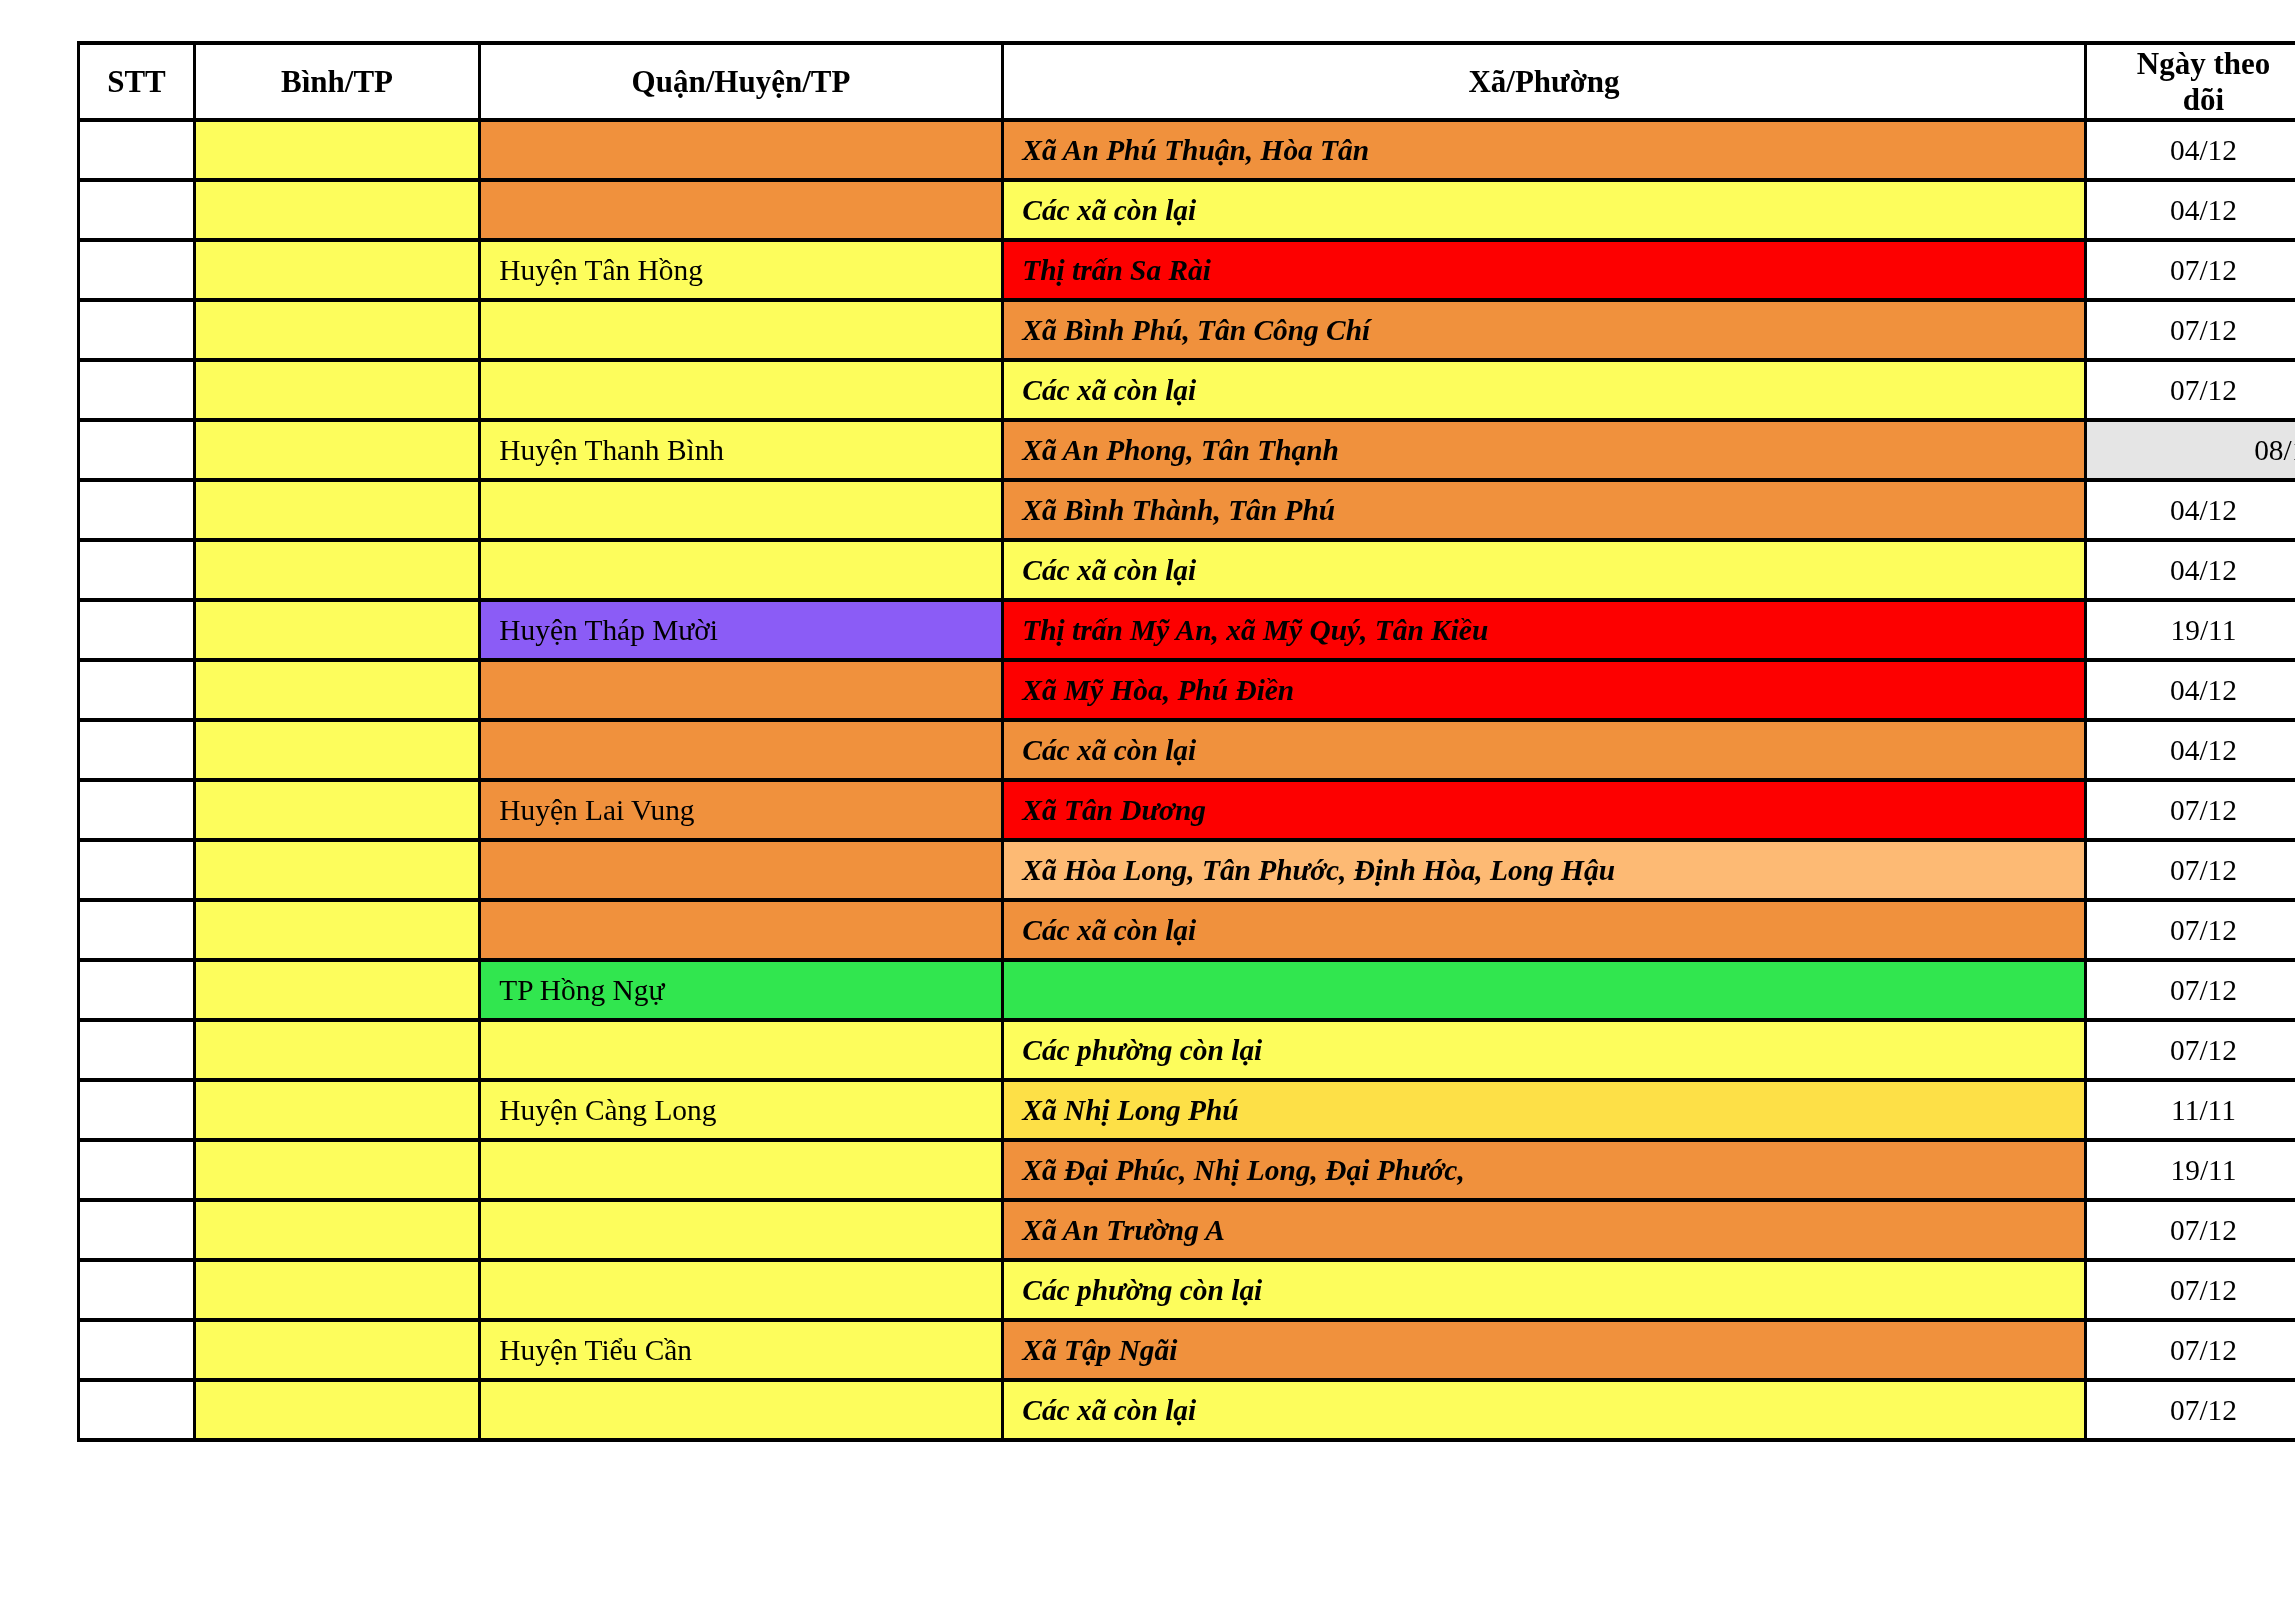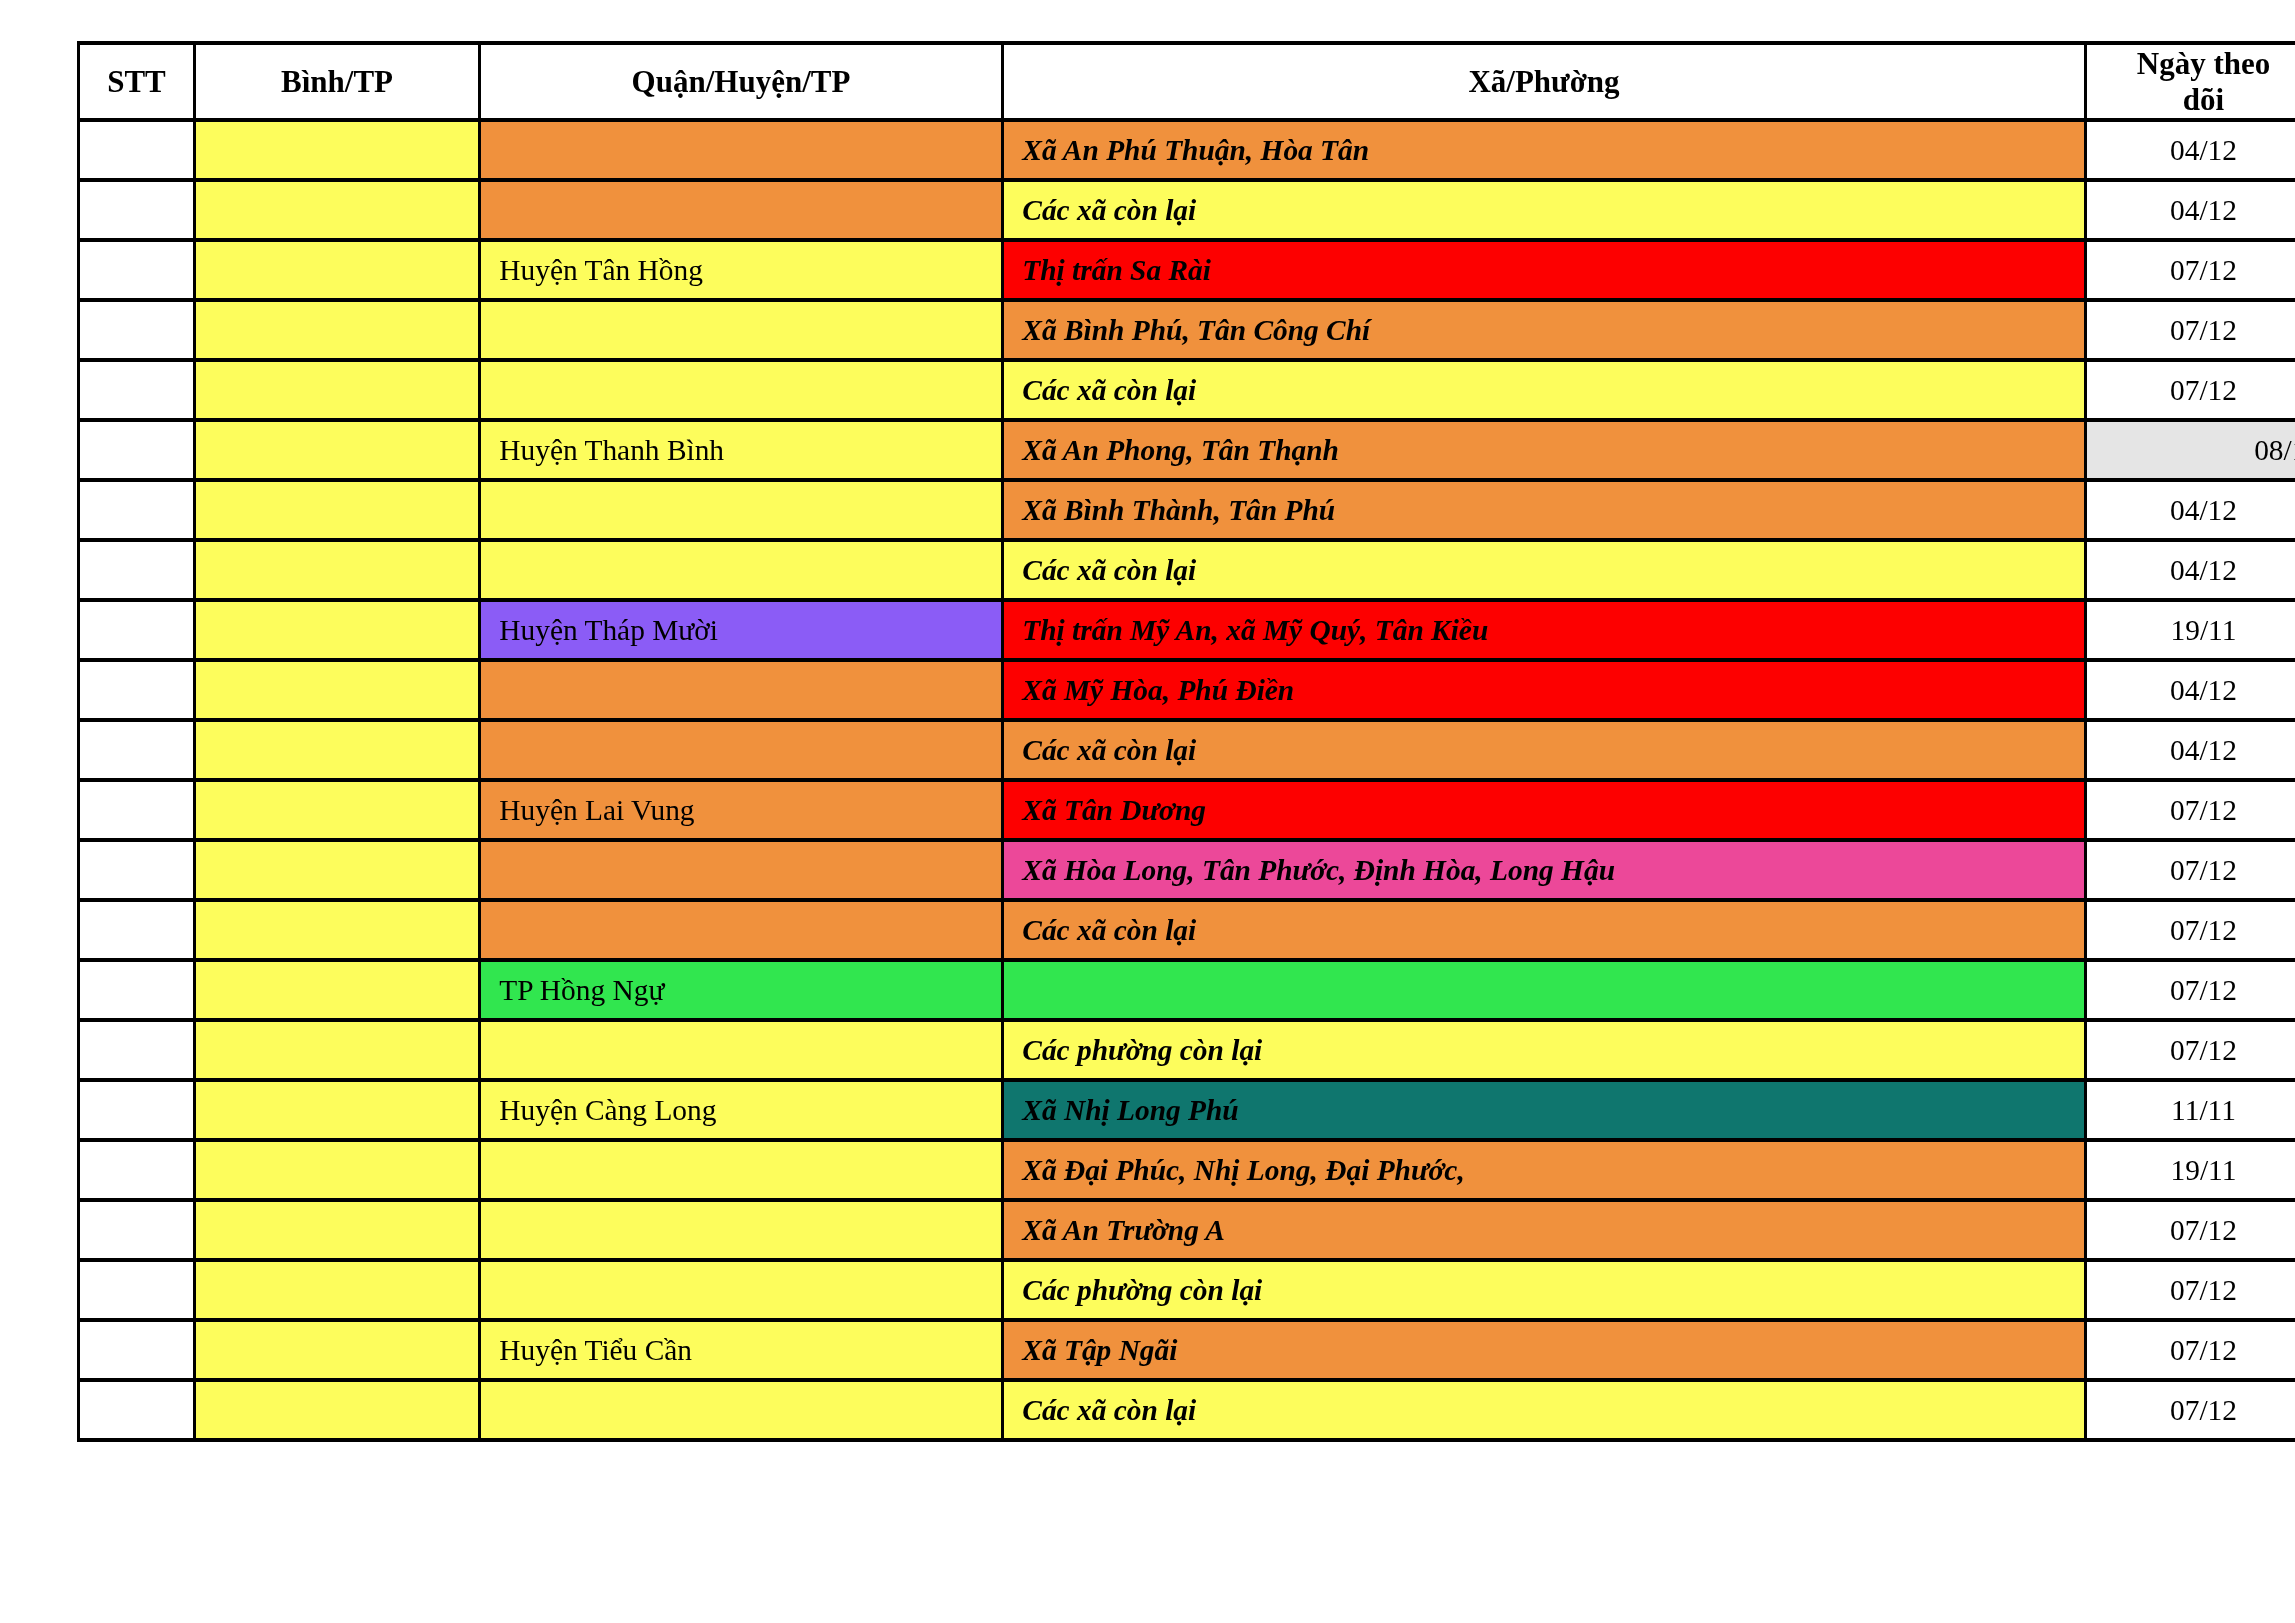--- a/index.html
+++ b/index.html
@@ -187,21 +187,21 @@
           <td class="c-stt" style="background: rgb(255, 255, 255);"></td>
           <td class="c-tinh" style="background: rgb(253, 253, 92);"></td>
           <td class="c-huyen" style="background: rgb(240, 145, 61);">Huyện Lai Vung</td>
           <td class="c-xa" style="background: rgb(253, 0, 0);">Xã Tân Dương</td>
           <td class="c-ngay" style="background: rgb(255, 255, 255);">07/12</td>
         </tr>
         <tr>
           <td class="c-stt" style="background: rgb(255, 255, 255);"></td>
           <td class="c-tinh" style="background: rgb(253, 253, 92);"></td>
           <td class="c-huyen" style="background: rgb(240, 145, 61);"></td>
-          <td class="c-xa" style="background: #ec4899;">Xã Hòa Long, Tân Phước, Định Hòa, Long Hậu</td>
+          <td class="c-xa" style="background: #fdba74;">Xã Hòa Long, Tân Phước, Định Hòa, Long Hậu</td>
           <td class="c-ngay" style="background: rgb(255, 255, 255);">07/12</td>
         </tr>
         <tr>
           <td class="c-stt" style="background: rgb(255, 255, 255);"></td>
           <td class="c-tinh" style="background: rgb(253, 253, 92);"></td>
           <td class="c-huyen" style="background: rgb(240, 145, 61);"></td>
           <td class="c-xa" style="background: rgb(240, 145, 61);">Các xã còn lại</td>
           <td class="c-ngay" style="background: rgb(255, 255, 255);">07/12</td>
         </tr>
         <tr>
@@ -215,21 +215,21 @@
           <td class="c-stt" style="background: rgb(255, 255, 255);"></td>
           <td class="c-tinh" style="background: rgb(253, 253, 92);"></td>
           <td class="c-huyen" style="background: rgb(253, 253, 92);"></td>
           <td class="c-xa" style="background: rgb(253, 253, 92);">Các phường còn lại</td>
           <td class="c-ngay" style="background: rgb(255, 255, 255);">07/12</td>
         </tr>
         <tr>
           <td class="c-stt" style="background: rgb(255, 255, 255);"></td>
           <td class="c-tinh" style="background: rgb(253, 253, 92);"></td>
           <td class="c-huyen" style="background: rgb(253, 253, 92);">Huyện Càng Long</td>
-          <td class="c-xa" style="background: #0f766e;">Xã Nhị Long Phú</td>
+          <td class="c-xa" style="background: #fde047;">Xã Nhị Long Phú</td>
           <td class="c-ngay" style="background: rgb(255, 255, 255);">11/11</td>
         </tr>
         <tr>
           <td class="c-stt" style="background: rgb(255, 255, 255);"></td>
           <td class="c-tinh" style="background: rgb(253, 253, 92);"></td>
           <td class="c-huyen" style="background: rgb(253, 253, 92);"></td>
           <td class="c-xa" style="background: rgb(240, 145, 61);">Xã Đại Phúc, Nhị Long, Đại Phước,</td>
           <td class="c-ngay" style="background: rgb(255, 255, 255);">19/11</td>
         </tr>
         <tr>

